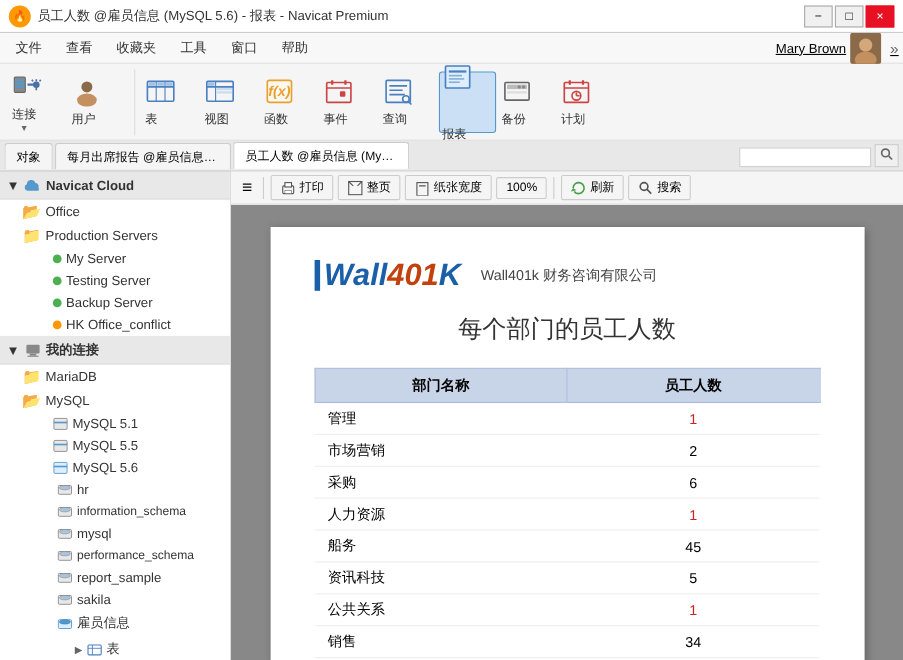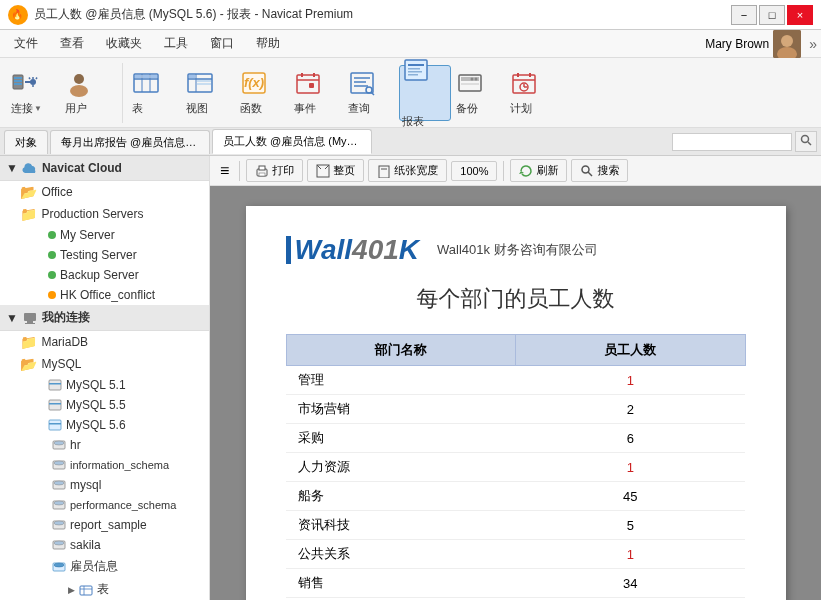--- a/index.html
+++ b/index.html
@@ -10,21 +10,21 @@
     .title-bar-left { display: flex; align-items: center; gap: 6px; }
     .title-bar-logo { width: 20px; height: 20px; background: #f90; border-radius: 50%; display: flex; align-items: center; justify-content: center; color: white; font-size: 10px; font-weight: bold; }
     .title-text { font-size: 12px; color: #333; }
     .title-bar-controls { display: flex; gap: 2px; }
     .title-btn { width: 26px; height: 20px; border: 1px solid #aaa; background: #f0f0f0; cursor: pointer; display: flex; align-items: center; justify-content: center; font-size: 11px; }
     .title-btn.close { background: #e81123; color: white; border-color: #e81123; }
     
     
     .menu-bar { background: #f8f8f8; border-bottom: 1px solid #ddd; height: 28px; display: flex; align-items: center; padding: 0 4px; gap: 2px; }
     .menu-item { padding: 4px 10px; cursor: pointer; font-size: 12px; color: #333; border-radius: 2px; }
-    .menu-bar-right { margin-left: auto; display: flex; align-items: center; gap: 8px; }
+    .menu-bar-right { margin-left: auto; display: flex; align-items: center; gap: 8px; text-decoration: underline; }
     .user-info { display: flex; align-items: center; gap: 4px; font-size: 12px; }
     .user-avatar { width: 28px; height: 28px; background: #8b6a4a; border-radius: 2px; overflow: hidden; display: flex; align-items: center; justify-content: center; }
     
     
     .toolbar { background: #f5f5f5; border-bottom: 1px solid #ddd; height: 70px; display: flex; align-items: center; padding: 4px 8px; gap: 2px; }
     .toolbar-group { display: flex; align-items: center; gap: 2px; border-right: 1px solid #ddd; padding-right: 8px; margin-right: 4px; height: 60px; }
     .toolbar-btn { display: flex; flex-direction: column; align-items: flex-start; justify-content: center; width: 52px; height: 56px; cursor: pointer; border-radius: 3px; padding: 4px 2px; gap: 4px; border: 1px solid transparent; }
     .toolbar-btn.active { background: #cce0f5; border-color: #5599cc; gap: 30px; }
     .toolbar-icon { width: 28px; height: 28px; display: flex; align-items: center; justify-content: center; }
     .toolbar-label { font-size: 11px; color: #333; text-align: center; }
@@ -119,21 +119,21 @@
           <rect x="3" y="11" width="8" height="2" fill="#5599cc"></rect>
           <rect x="3" y="14" width="8" height="2" fill="#5599cc"></rect>
           <path d="M14 13 L20 13" stroke="#4a6fa5" stroke-width="2"></path>
           <circle cx="22" cy="13" r="3" fill="#4a6fa5"></circle>
           <line x1="22" y1="10" x2="22" y2="8" stroke="#4a6fa5" stroke-width="1.5"></line>
           <line x1="22" y1="16" x2="22" y2="18" stroke="#4a6fa5" stroke-width="1.5"></line>
           <line x1="19" y1="10" x2="18" y2="8.5" stroke="#4a6fa5" stroke-width="1.5"></line>
           <line x1="25" y1="10" x2="26" y2="8.5" stroke="#4a6fa5" stroke-width="1.5"></line>
         </svg>
       </div>
-      <div style="display:flex;align-items:center;gap:1px;">
+      <div style="display:flex;align-items:center;gap:1px;flex-direction:column;">
         <span class="toolbar-label">连接</span>
         <span class="toolbar-arrow">▼</span>
       </div>
     </div>
     <div class="toolbar-btn">
       <div class="toolbar-icon">
         <svg width="28" height="28" viewBox="0 0 28 28">
           <circle cx="14" cy="10" r="5" fill="#8b6a4a"></circle>
           <ellipse cx="14" cy="22" rx="9" ry="6" fill="#c49060"></ellipse>
         </svg>
@@ -461,21 +461,21 @@
         <span>搜索</span>
       </button>
     </div>
 
     <div class="report-area">
       <div class="report-page">
 
         <div class="report-logo">
           <div style="display:flex;align-items:center;">
             <span style="font-size:28px;font-weight:900;color:#1a5fa8;font-style:italic;border-left:5px solid #1a5fa8;padding-left:4px;line-height:1;">W</span>
-            <span style="font-size:28px;font-weight:900;color:#1a5fa8;font-style:italic;line-height:1;">all<span style="color:#737373;">401</span>K</span>
+            <span style="font-size:28px;font-weight:900;color:#1a5fa8;font-style:italic;line-height:1;">all<span style="color:#c2410c;">401</span>K</span>
           </div>
           <span style="font-size:13px;color:#444;margin-left:8px;text-align:center;">Wall401k 财务咨询有限公司</span>
         </div>
 
         <div class="report-title">每个部门的员工人数</div>
 
         <table class="report-table">
           <thead>
             <tr>
               <th>部门名称</th>

